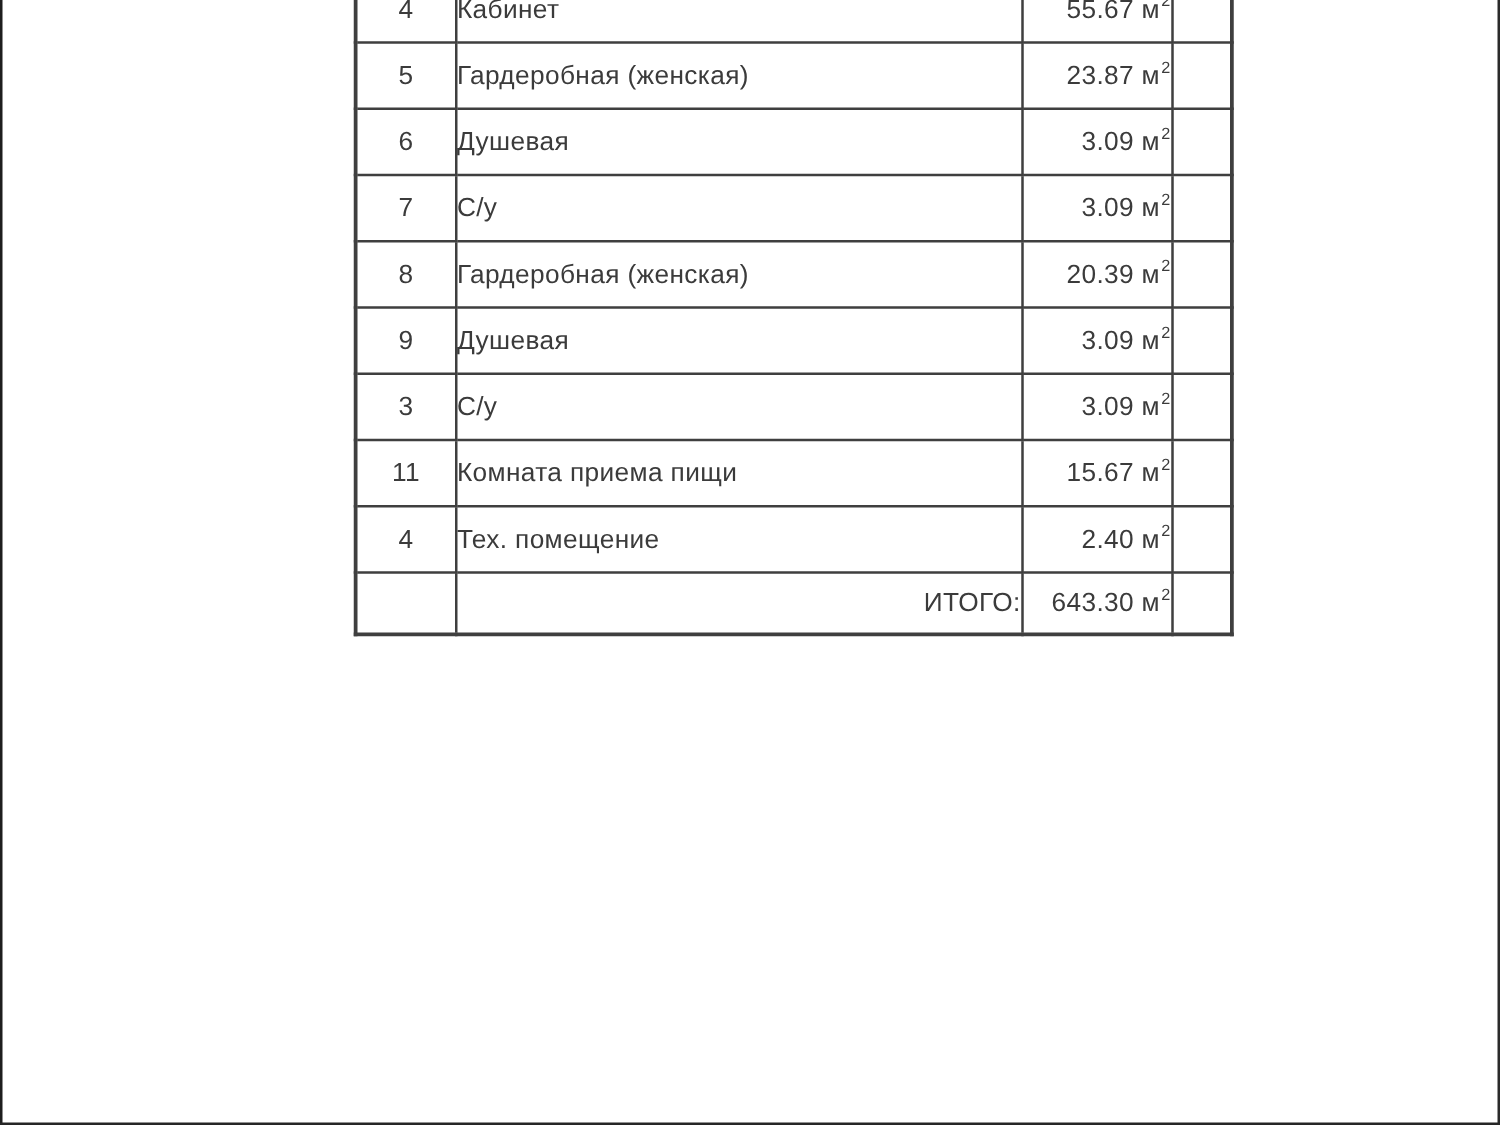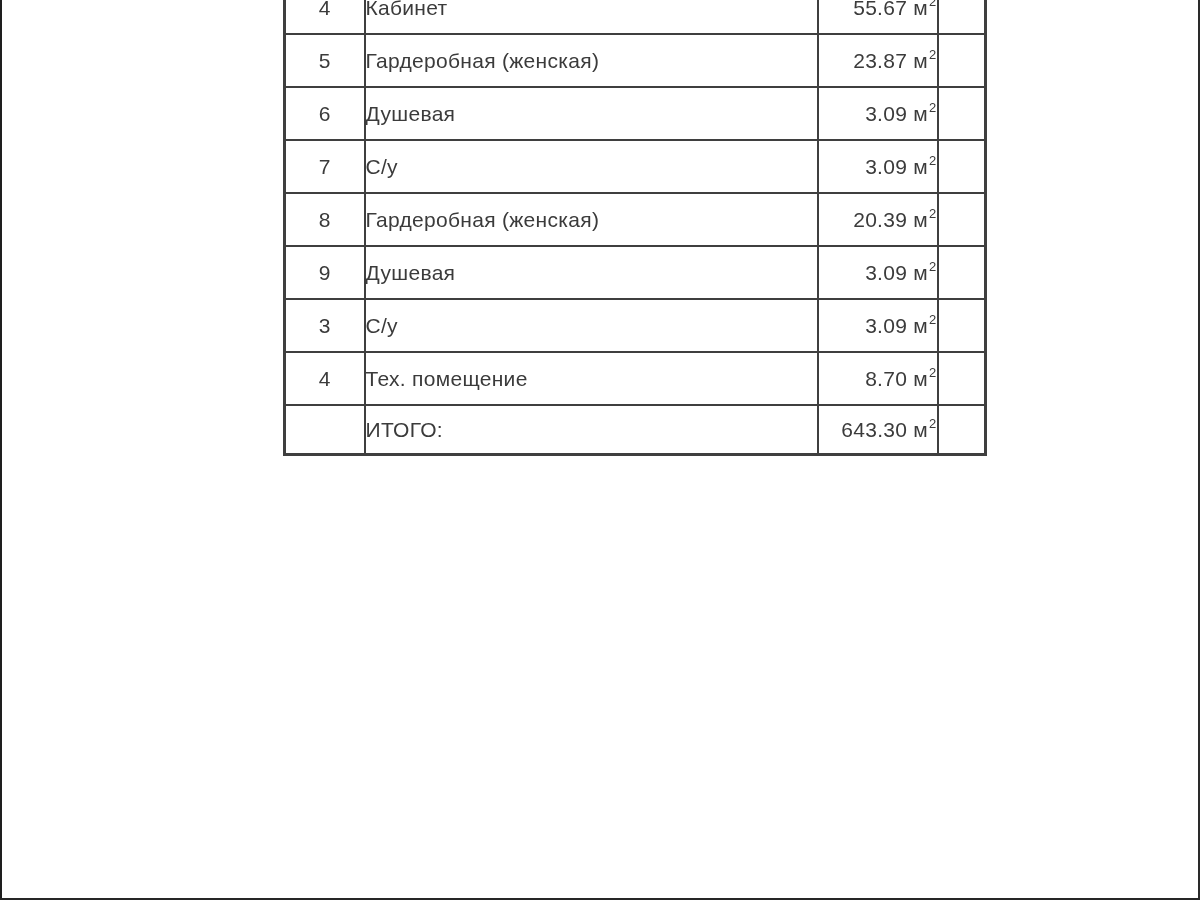--- a/index.html
+++ b/index.html
@@ -40,21 +40,21 @@
     overflow: visible;
     white-space: nowrap;
   }
   table.schedule { border: 3px solid #3f3f3f; }
   table.schedule tr.total-row td { height: 47px; }
 
   td.c-num  { text-align: center; }
   td.c-name { text-align: left; padding-left: 17px; }
   td.c-area { text-align: right; padding-right: 9px; }
   td.c-blank { }
-  td.c-total-label { text-align: left; padding-right: 7px; }
+  td.c-total-label { text-align: right; padding-right: 7px; }
 
   .unit { margin-left: 6px; }
   .sup {
     font-size: 13px;
     position: relative;
     top: -9px;
     margin-left: 1px;
   }
 </style>
 </head>
@@ -117,25 +117,31 @@
         <td class="c-blank"></td>
       </tr>
 
       <tr>
         <td class="c-num">3</td>
         <td class="c-name">С/у</td>
         <td class="c-area"><span>3.09</span><span class="unit">м</span><span class="sup">2</span></td>
         <td class="c-blank"></td>
       </tr>
 
+      <tr>
+        <td class="c-num">11</td>
+        <td class="c-name">Комната приема пищи</td>
+        <td class="c-area"><span>15.67</span><span class="unit">м</span><span class="sup">2</span></td>
+        <td class="c-blank"></td>
+      </tr>
 
       <tr>
         <td class="c-num">4</td>
         <td class="c-name">Тех. помещение</td>
-        <td class="c-area"><span>8.70</span><span class="unit">м</span><span class="sup">2</span></td>
+        <td class="c-area"><span>2.40</span><span class="unit">м</span><span class="sup">2</span></td>
         <td class="c-blank"></td>
       </tr>
 
       <tr class="total-row">
         <td class="c-blank"></td>
         <td class="c-total-label">ИТОГО:</td>
         <td class="c-area"><span>643.30</span><span class="unit">м</span><span class="sup">2</span></td>
         <td class="c-blank"></td>
       </tr>
     </tbody>

